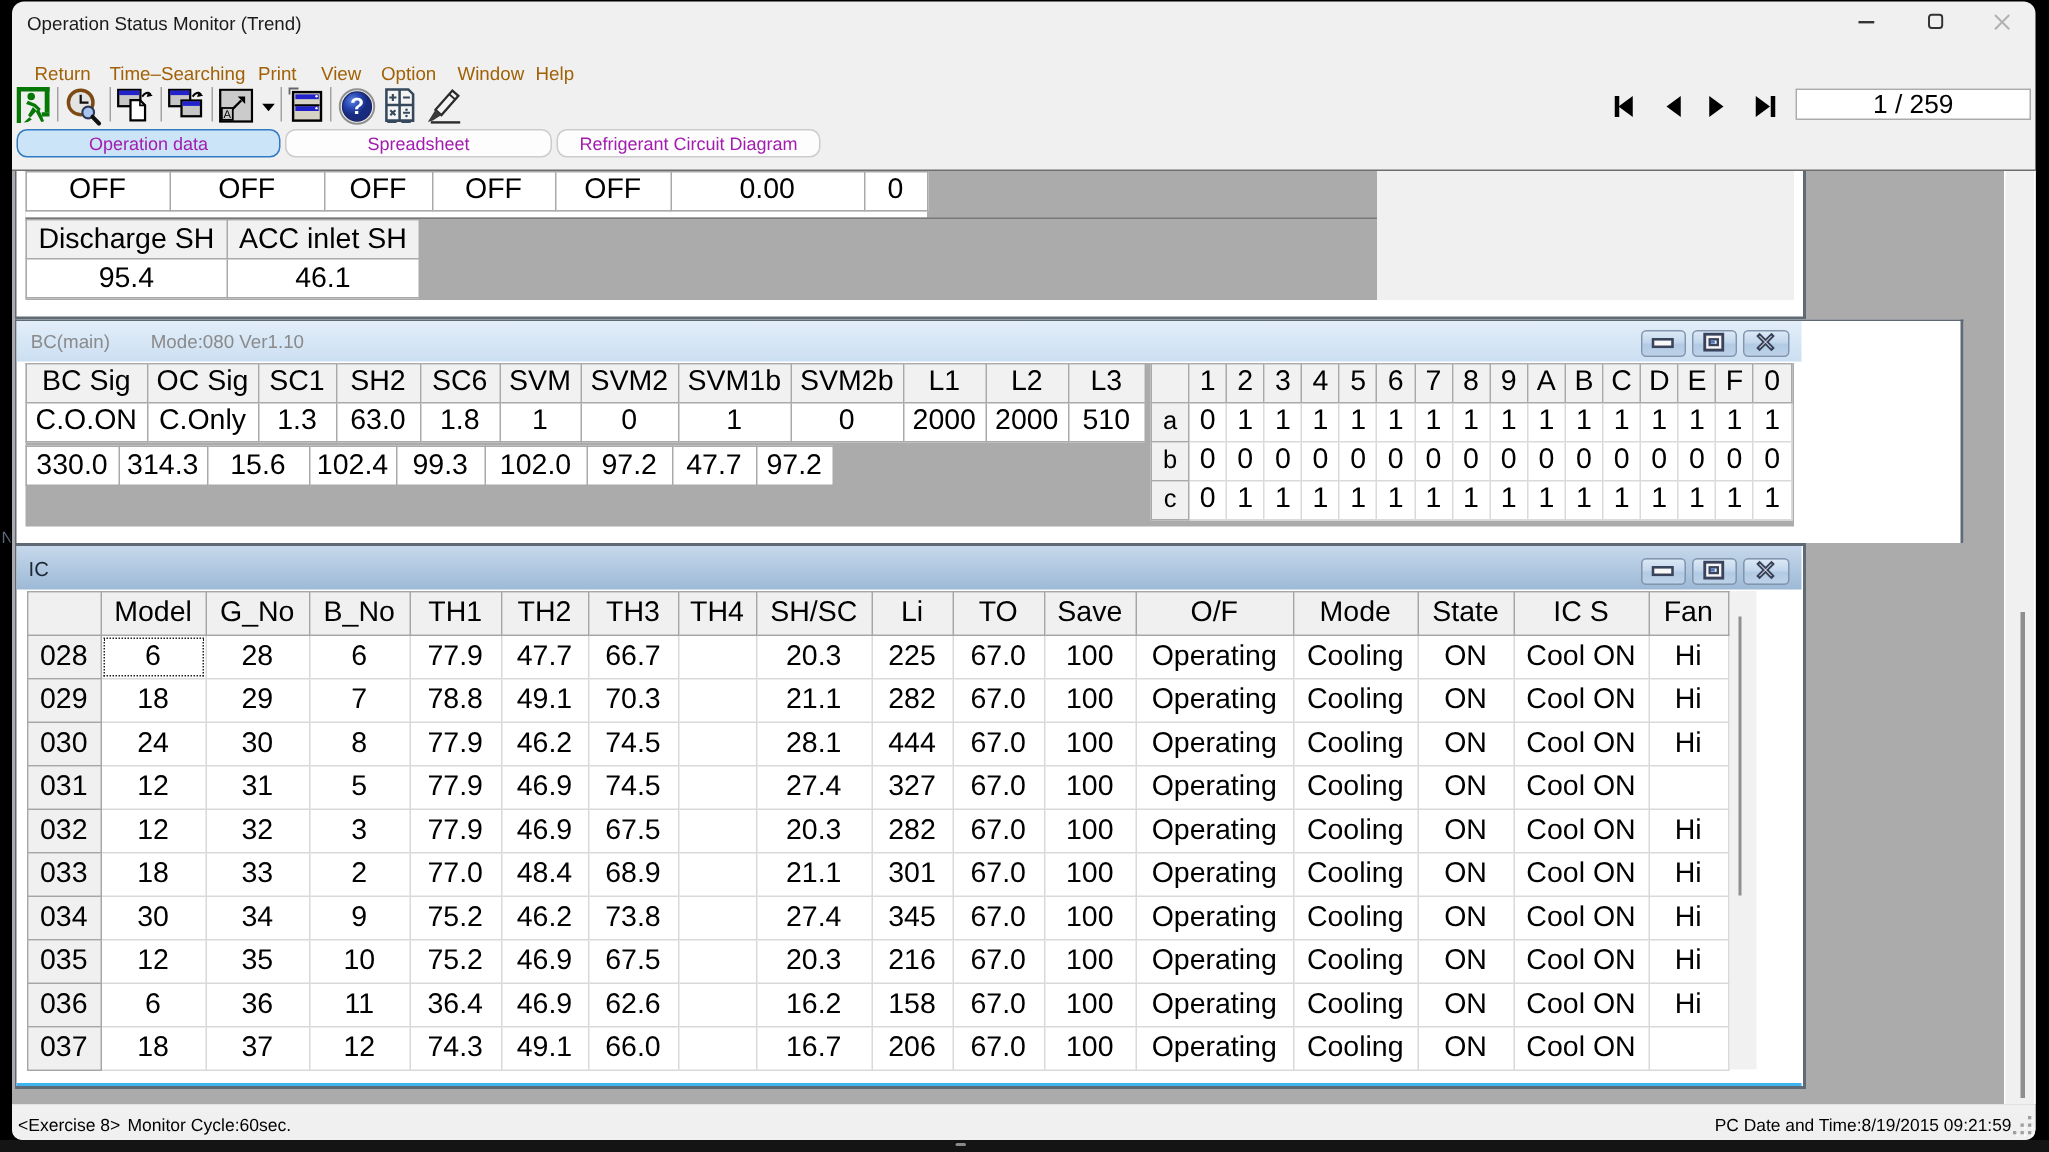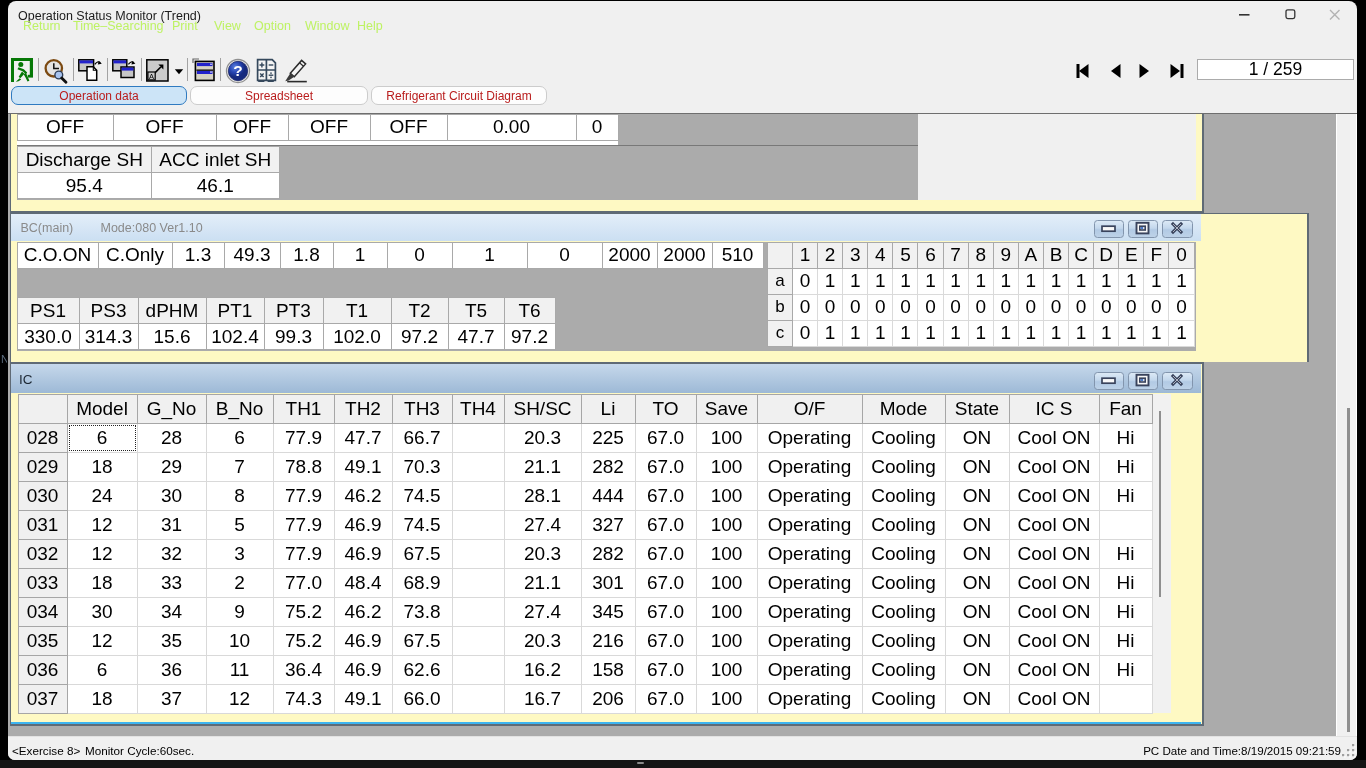--- a/index.html
+++ b/index.html
@@ -1,36 +1,36 @@
 <!DOCTYPE html>
 <html><head><meta charset="utf-8">
 <style>
 html,body{margin:0;padding:0;width:1366px;height:768px;overflow:hidden;background:#000;
 font-family:"Liberation Sans",sans-serif;}
 *{box-sizing:border-box;}
 .abs{position:absolute;}
 #app{position:absolute;left:8px;top:1px;width:1349px;height:759px;background:#f0f0f0;
 border-radius:8px 8px 7px 7px;}
 #titletext{position:absolute;left:18px;top:9px;font-size:12.5px;color:#1b1b1b;}
-.mi{position:absolute;top:19px;font-size:12.5px;color:#bef264;}
+.mi{position:absolute;top:42px;font-size:12.5px;color:#a16207;}
 .tsep{position:absolute;top:58px;width:1px;height:23px;background:#a3a3a3;}
 .tab{position:absolute;top:86px;height:19px;border-radius:7px;font-size:12px;
-display:flex;align-items:center;justify-content:center;color:#b91c1c;}
+display:flex;align-items:center;justify-content:center;color:#a21caf;}
 #tab1{left:11px;width:176px;background:#cce4f7;border:1.5px solid #2f7ac0;}
 #tab2{left:190px;width:178px;background:#fdfdfd;border:1px solid #cccccc;}
 #tab3{left:371px;width:176px;background:#fdfdfd;border:1px solid #cccccc;}
 #divider{position:absolute;left:8px;top:112.5px;width:1349px;height:1.5px;background:#6e6e6e;}
 #mdi{position:absolute;left:8px;top:114px;width:1328px;height:622px;background:#ababab;overflow:hidden;}
 #gutter{position:absolute;left:1336px;top:114px;width:21px;height:622px;background:#f0f0f0;border-left:1.5px solid #fff;border-right:1.5px solid #fff;}
 #thumb{position:absolute;left:10px;top:294px;width:2.5px;height:324px;background:#8f8f8f;}
 #statusbar{position:absolute;left:8px;top:736px;width:1349px;height:24px;background:#f0f0f0;
 border-top:1px solid #e2e2e2;font-size:12px;color:#000;border-radius:0 0 7px 7px;padding-left:30px;}
 #taskbar{position:absolute;left:0;top:760px;width:1366px;height:8px;background:#141414;}
 
-.win{position:absolute;border:2px solid #5f6a75;border-left-width:1.5px;background:#fef9c3;overflow:hidden;}
+.win{position:absolute;border:2px solid #5f6a75;border-left-width:1.5px;background:#ffffff;overflow:hidden;}
 .wbtn{position:absolute;width:30px;height:17.5px;border:1.5px solid #8295ad;border-radius:3.5px;
 background:linear-gradient(180deg,#dce9f6 0%,#c3d7ec 45%,#b2cae4 55%,#bdd2e8 100%);}
 
 table{border-collapse:collapse;table-layout:fixed;background:#fff;}
 td{padding:0;font-size:19px;color:#000;text-align:center;white-space:nowrap;overflow:hidden;
 font-family:"Liberation Sans",sans-serif;}
 .stab{border:1.5px solid #777;}
 .stab td{border:1px solid #a9a9a9;height:26px;}
 .shead td{background:#f1f1f1;}
 .srow td{background:#fff;}
@@ -199,49 +199,52 @@
   </div>
 
   <div class="win" id="bcwin" style="left:2px;top:99px;width:1299px;height:148.5px;border-top-width:1.5px;border-bottom:none;">
     <div class="abs" style="left:0;top:0;width:1190px;height:27px;
       background:linear-gradient(180deg,#e3eef9 0%,#cbdff2 100%);"></div>
     <span class="titletxt" style="left:9.5px;top:7px;color:#8a8a8a;">BC(main)</span>
     <span class="titletxt" style="left:89.5px;top:7px;color:#8a8a8a;">Mode:080 Ver1.10</span>
     <div class="abs" style="left:6px;top:27.5px;width:1179px;height:109.5px;background:#ababab;"></div>
     <table id="bc1" class="abs stab" style="left:5.5px;top:27.5px;">
 <tbody>
+          <tr class="shead">
+<td style="width:81px">BC Sig</td>
+<td style="width:74px">OC Sig</td>
+<td style="width:52px">SC1</td>
+<td style="width:56px">SH2</td>
+<td style="width:53px">SC6</td>
+<td style="width:54px">SVM</td>
+<td style="width:65px">SVM2</td>
+<td style="width:75px">SVM1b</td>
+<td style="width:75px">SVM2b</td>
+<td style="width:55px">L1</td>
+<td style="width:55px">L2</td>
+<td style="width:51px">L3</td>
+</tr>
 <tr class="srow">
 <td style="width:81px">C.O.ON</td>
 <td style="width:74px">C.Only</td>
 <td style="width:52px">1.3</td>
-<td style="width:56px">49.3</td>
+<td style="width:56px">63.0</td>
 <td style="width:53px">1.8</td>
 <td style="width:54px">1</td>
 <td style="width:65px">0</td>
 <td style="width:75px">1</td>
 <td style="width:75px">0</td>
 <td style="width:55px">2000</td>
 <td style="width:55px">2000</td>
 <td style="width:51px">510</td>
 </tr>
 </tbody>
       </table>
     <table id="bc2" class="abs stab" style="left:5.5px;top:83px;">
 <tbody>
-          <tr class="shead">
-<td style="width:62px">PS1</td>
-<td style="width:59px">PS3</td>
-<td style="width:68px">dPHM</td>
-<td style="width:58px">PT1</td>
-<td style="width:59px">PT3</td>
-<td style="width:68px">T1</td>
-<td style="width:57px">T2</td>
-<td style="width:56px">T5</td>
-<td style="width:51px">T6</td>
-</tr>
 <tr class="srow">
 <td style="width:62px">330.0</td>
 <td style="width:59px">314.3</td>
 <td style="width:68px">15.6</td>
 <td style="width:58px">102.4</td>
 <td style="width:59px">99.3</td>
 <td style="width:68px">102.0</td>
 <td style="width:57px">97.2</td>
 <td style="width:56px">47.7</td>
 <td style="width:51px">97.2</td>

